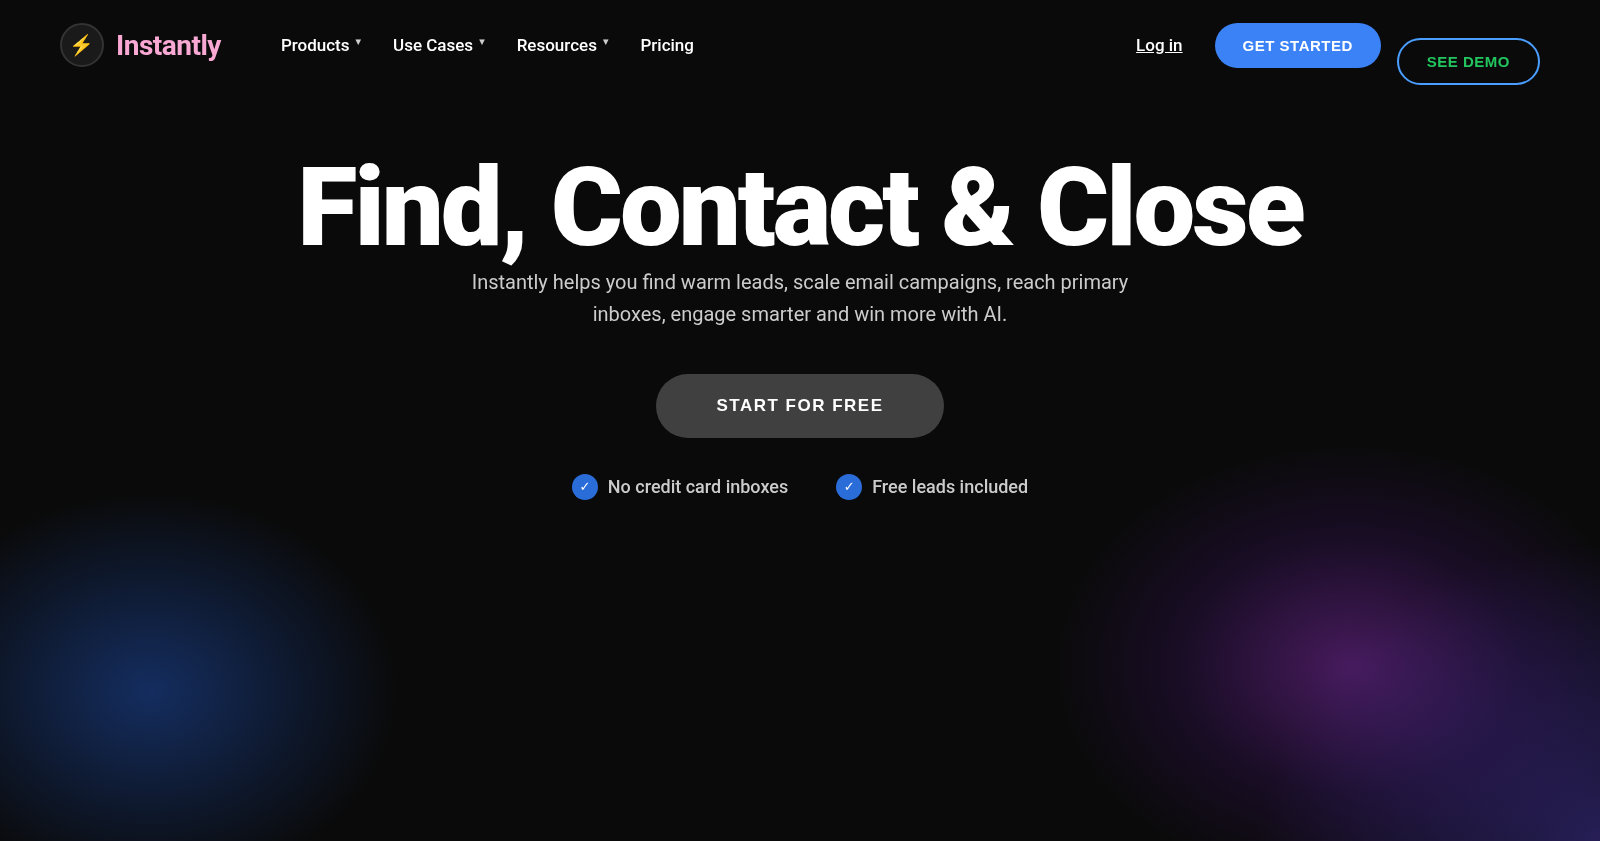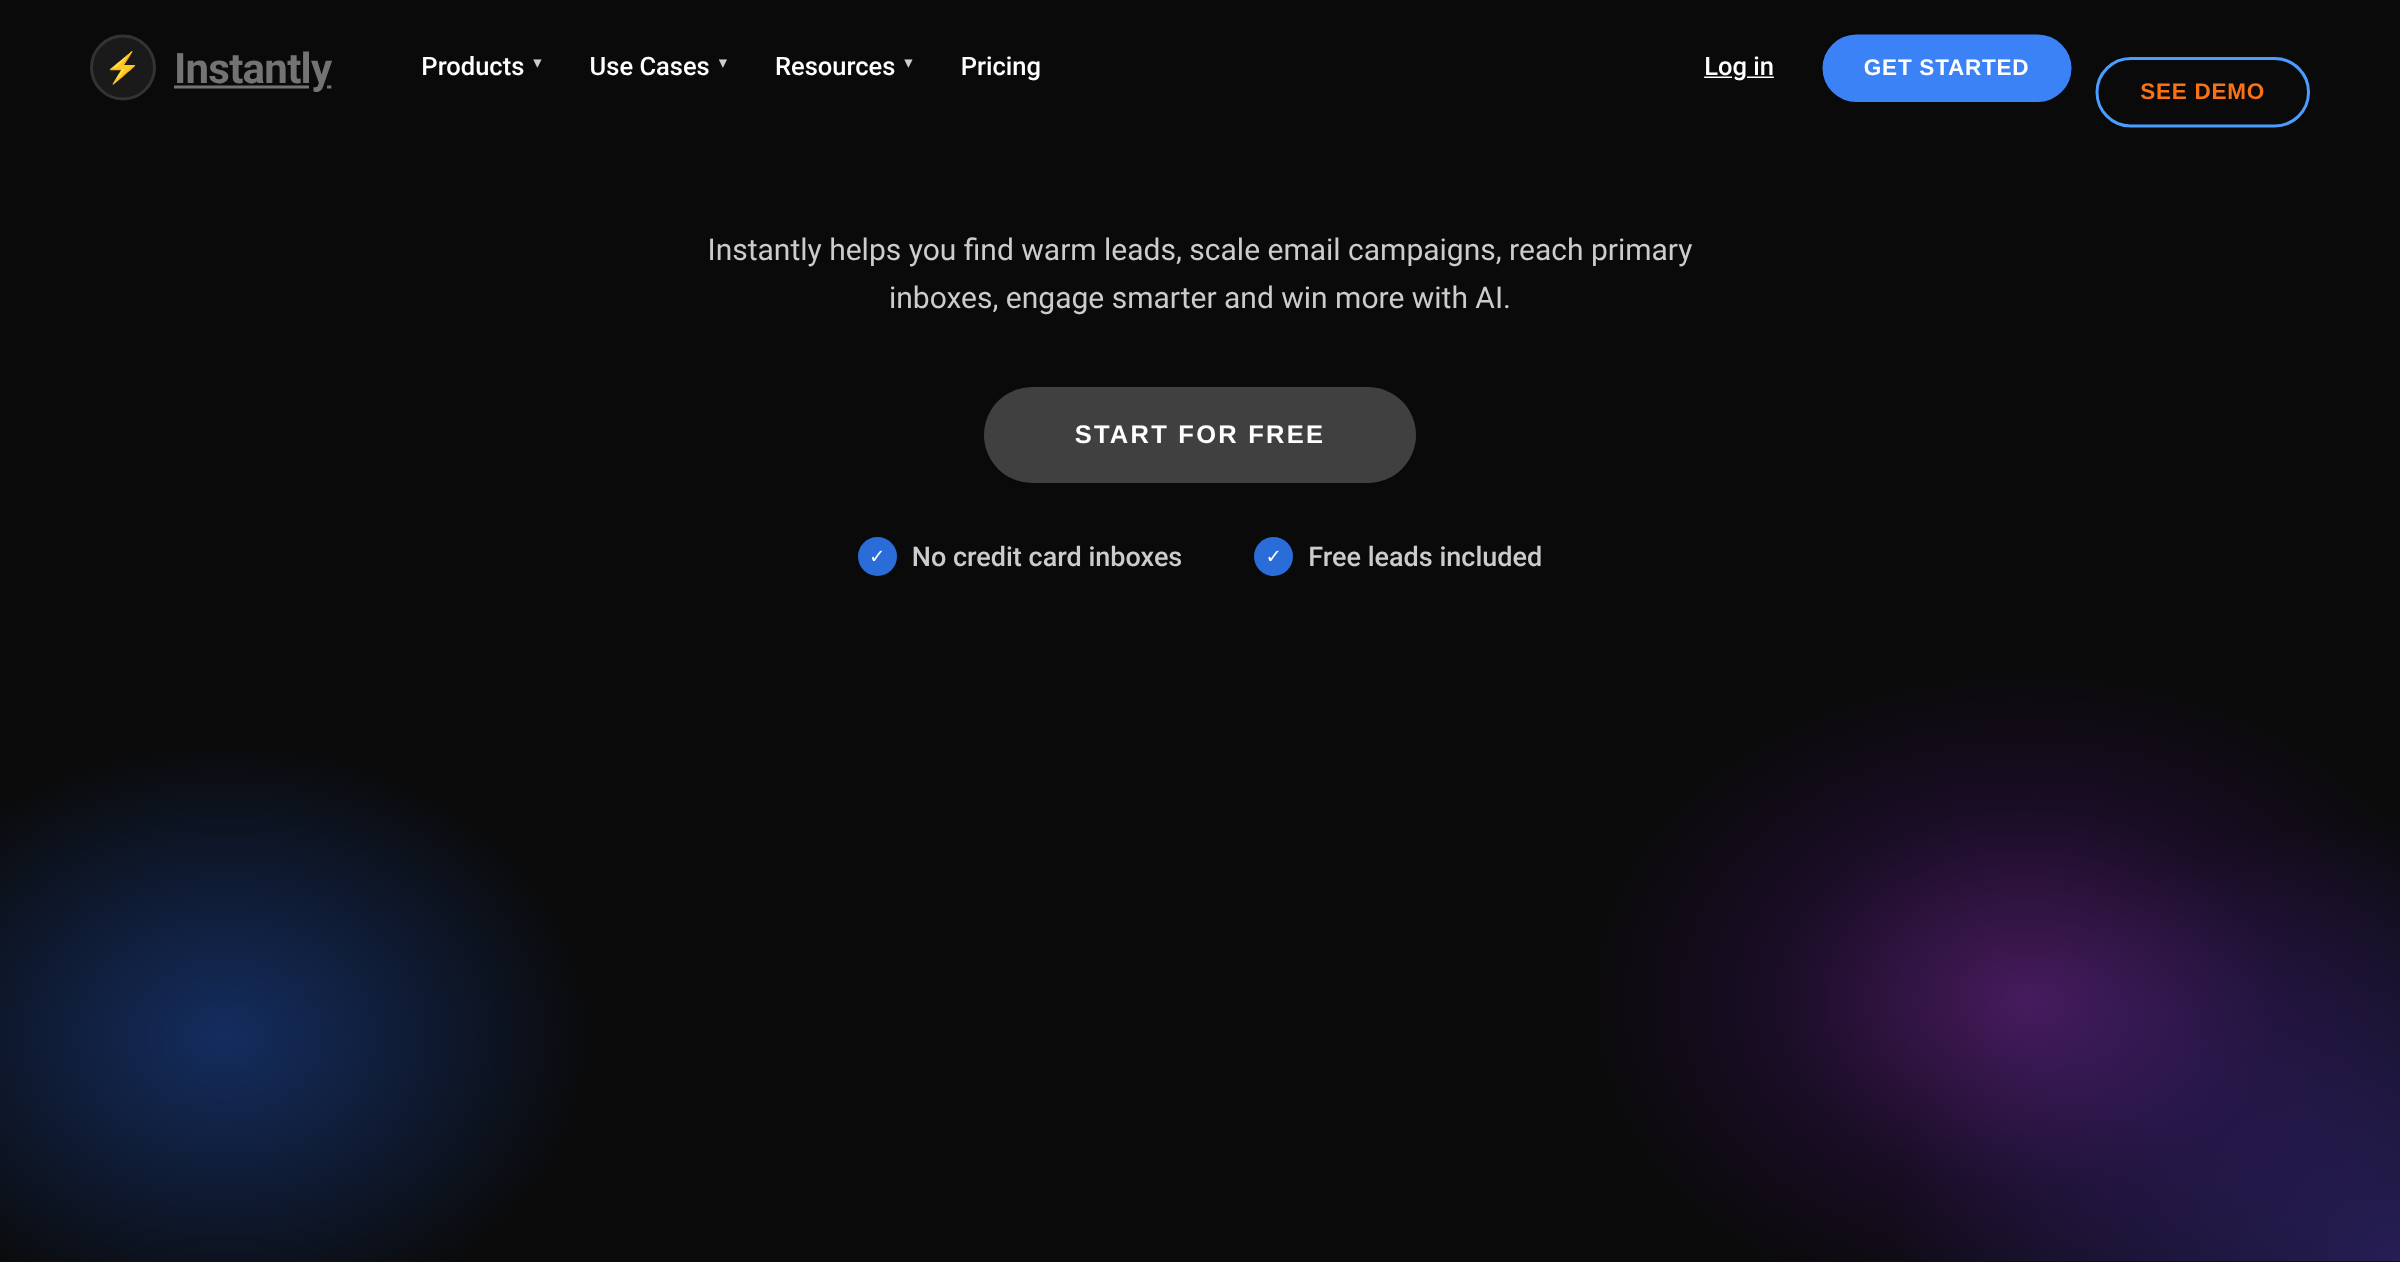--- a/index.html
+++ b/index.html
@@ -82,25 +82,24 @@
       border-radius: 50%;
       border: 2px solid #333;
       display: flex;
       align-items: center;
       justify-content: center;
       color: white;
       font-size: 20px;
     }
 
     .logo-text {
-      color: #737373;
+      color: #f9a8d4;
       font-size: 28px;
       font-weight: 700;
       letter-spacing: -0.5px;
-      text-decoration: underline;
     }
 
     .nav-menu {
       display: flex;
       align-items: center;
       gap: 8px;
     }
 
     .nav-item {
       display: flex;
@@ -143,21 +142,21 @@
       border-radius: 50px;
       font-size: 15px;
       font-weight: 700;
       letter-spacing: 0.5px;
       cursor: pointer;
       text-transform: uppercase;
     }
 
     .btn-see-demo {
       background: transparent;
-      color: #f97316;
+      color: #22c55e;
       border: 2px solid #4a9eff;
       padding: 13px 28px;
       border-radius: 50px;
       font-size: 15px;
       font-weight: 700;
       letter-spacing: 0.5px;
       cursor: pointer;
       text-transform: uppercase;
       margin-top: 32px;
     }
@@ -282,20 +281,21 @@
   </div>
 
   <div class="nav-right">
     <span class="nav-login">Log in</span>
     <button class="btn-get-started">GET STARTED</button>
     <button class="btn-see-demo">SEE DEMO</button>
   </div>
 </nav>
 
 <section class="hero">
+  <h1 class="hero-headline">Find, Contact &amp; Close</h1>
   <p class="hero-description">Instantly helps you find warm leads, scale email campaigns, reach primary inboxes, engage smarter and win more with AI.</p>
   <button class="btn-start-free">START FOR FREE</button>
   <div class="trust-badges">
     <div class="trust-badge">
       <div class="check-icon">✓</div>
       <span>No credit card inboxes</span>
     </div>
     <div class="trust-badge">
       <div class="check-icon">✓</div>
       <span>Free leads included</span>

